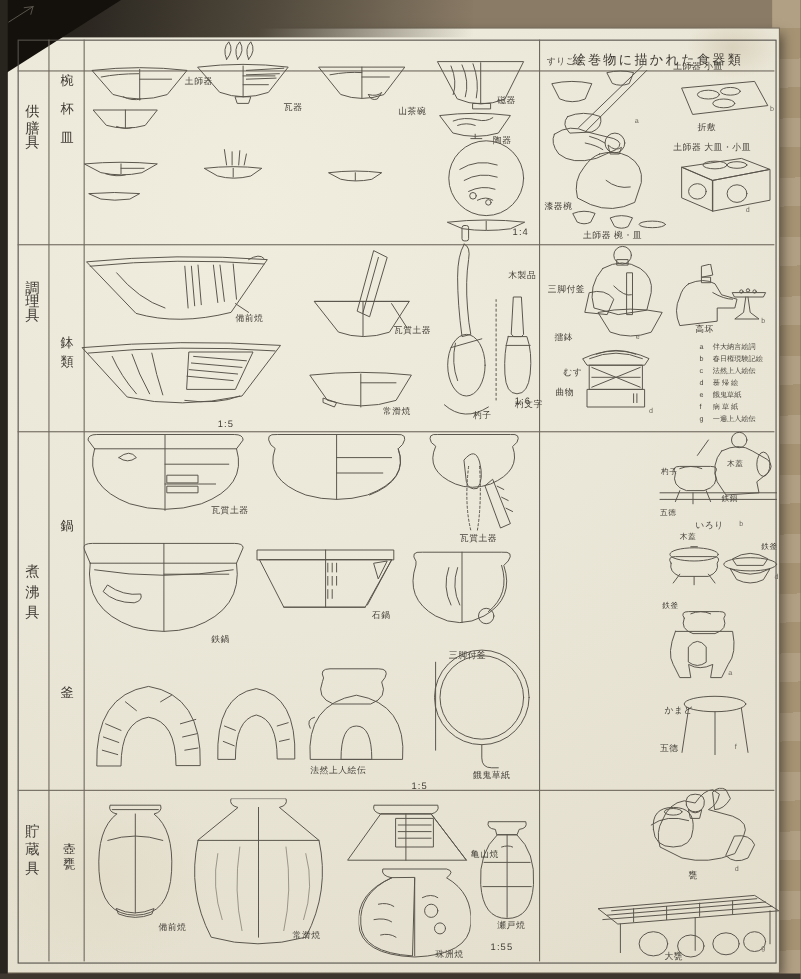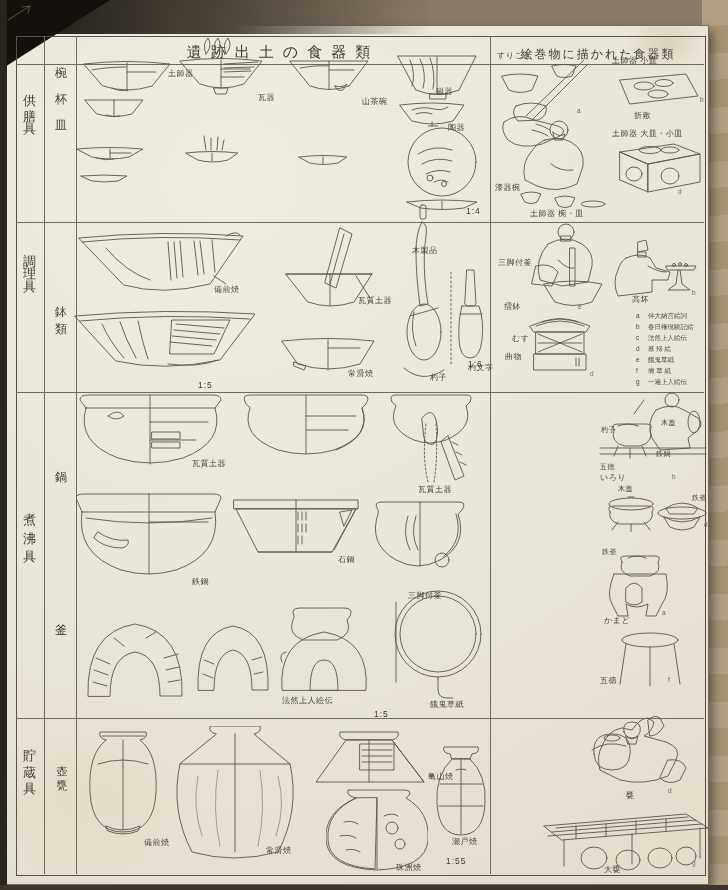--- a/index.html
+++ b/index.html
@@ -54,21 +54,20 @@
 
   <div class="frame"></div>
   <div class="ln" style="left:44px;top:36px;width:1px;height:838px"></div>
   <div class="ln" style="left:76px;top:36px;width:1px;height:838px"></div>
   <div class="ln" style="left:490px;top:36px;width:1px;height:838px"></div>
   <div class="ln" style="left:16px;top:64px;width:688px;height:1px"></div>
   <div class="ln" style="left:16px;top:222px;width:688px;height:1px"></div>
   <div class="ln" style="left:16px;top:392px;width:688px;height:1px"></div>
   <div class="ln" style="left:16px;top:718px;width:688px;height:1px"></div>
 
-  <div class="ttl" style="left:76px;top:43px;width:414px;font-size:15px;letter-spacing:9px;">遺跡出土の食器類</div>
   <div class="ttl" style="left:490px;top:46px;width:216px;font-size:12px;letter-spacing:2px;">絵巻物に描かれた食器類</div>
 
   <div class="vt" style="left:23px;top:84px;font-size:13px;letter-spacing:14px;">供膳具</div>
   <div class="vt" style="left:55px;top:56px;font-size:12px;letter-spacing:27px;">椀杯皿</div>
   <div class="vt" style="left:23px;top:244px;font-size:13px;letter-spacing:13px;">調理具</div>
   <div class="vt" style="left:55px;top:296px;font-size:12px;letter-spacing:17px;">鉢類</div>
   <div class="vt" style="left:23px;top:502px;font-size:13px;letter-spacing:19px;">煮沸具</div>
   <div class="vt" style="left:55px;top:462px;font-size:12px;">鍋</div>
   <div class="vt" style="left:55px;top:614px;font-size:12px;">釜</div>
   <div class="vt" style="left:23px;top:738px;font-size:13px;letter-spacing:17px;">貯蔵具</div>
@@ -132,21 +131,21 @@
       <circle cx="40" cy="58" r="2.5"></circle>
     <path class="fcream" d="M3 76 Q38 72 73 76 L60 82 Q38 85 17 82 Z"></path>
       <path d="M38 75 V83"></path>
   </svg>
   <svg class="dr" style="left:418px;top:204px" width="10" height="16">
     <rect x="2" y="1" width="6" height="14" rx="2" class="fgray"></rect>
   </svg>
   <span class="lb" style="left:168px;top:70px">土師器</span>
   <span class="lb" style="left:258px;top:94px">瓦器</span>
   <span class="lb" style="left:362px;top:98px">山茶碗</span>
-  <span class="lb" style="left:436px;top:88px">磁器</span>
+  <span class="lb" style="left:452px;top:88px">磁器</span>
   <span class="lb" style="left:448px;top:124px">陶器</span>
   <span class="scale" style="left:466px;top:206px">1:4</span>
 
   <svg class="dr" style="left:496px;top:58px" width="100" height="92">
     <path class="fcream" d="M6 18 Q24 14 42 18 L36 32 Q24 37 13 32 Z"></path>
     <path class="fcream" d="M56 8 Q68 5 80 8 L76 18 Q68 21 61 18 Z"></path>
     <path d="M88 2 L30 58 M92 6 L36 62" stroke-width="1"></path>
     <path class="fpink" d="M20 48 q14 -6 30 0 q2 10 -8 14 l-20 1 q-8 -8 -2 -15 z"></path>
     <path class="fskin" d="M8 64 q14 -10 30 -2 l24 6 q10 4 2 10 l-18 8 q-22 6 -34 -4 q-8 -10 -4 -18 z"></path>
     <path d="M40 66 q8 2 14 6 M36 72 q10 2 16 6" stroke-width=".6"></path>
@@ -224,21 +223,21 @@
     <line x1="3" y1="0" x2="3" y2="92" stroke-dasharray="2 2.5"></line>
   </svg>
   <svg class="dr" style="left:456px;top:268px" width="28" height="94">
     <path class="fwood" d="M11 2 h7 l2 34 l-2 2 h-7 l-2 -2 z"></path>
     <path class="fwood" d="M6 38 h17 q5 14 3 34 q-2 18 -12 18 q-10 0 -11 -18 q-1 -20 3 -34 z"></path>
     <path d="M4 46 h22" stroke-width="1.4"></path>
   </svg>
   <span class="lb" style="left:214px;top:286px">備前焼</span>
   <span class="lb" style="left:358px;top:297px">瓦質土器</span>
   <span class="lb" style="left:348px;top:370px">常滑焼</span>
-  <span class="lb" style="left:412px;top:247px">木製品</span>
+  <span class="lb" style="left:462px;top:247px">木製品</span>
   <span class="lb" style="left:430px;top:374px">杓子</span>
   <span class="lb" style="left:468px;top:364px">杓文字</span>
   <span class="scale" style="left:198px;top:380px">1:5</span>
   <span class="scale" style="left:468px;top:359px">1:6</span>
 
   <svg class="dr" style="left:528px;top:222px" width="92" height="88">
     <circle cx="38" cy="10" r="8" fill="#3a332b"></circle>
     <path class="fskin" d="M33 14 h10 v5 h-10 z"></path>
     <path class="frobe" d="M20 22 q18 -10 34 0 q12 8 10 22 l-4 16 l-26 4 l-22 -6 q-6 -20 8 -36 z"></path>
     <path d="M8 44 q14 -4 22 6 l-6 14 l-20 -2 z" fill="#dfe8d2"></path>
@@ -387,27 +386,27 @@
     <path d="M20 40 q8 -10 16 0 l0 14 q-8 6 -16 0 z" class="fwhite"></path>
   </svg>
   <svg class="dr" style="left:614px;top:628px" width="72" height="62">
     <ellipse cx="36" cy="12" rx="28" ry="7" stroke-width="2"></ellipse>
     <path d="M12 16 L6 56 M60 16 L66 56 M36 19 L36 58" stroke-width="2"></path>
   </svg>
   <span class="lb s" style="left:601px;top:426px">杓子</span>
   <span class="lb s" style="left:661px;top:419px">木蓋</span>
   <span class="lb s" style="left:656px;top:450px">鉄鍋</span>
   <span class="lb s" style="left:600px;top:463px">五徳</span>
-  <span class="lb" style="left:600px;top:474px">いろり</span>
+  <span class="lb" style="left:632px;top:474px">いろり</span>
   <span class="rf" style="left:672px;top:474px">b</span>
   <span class="lb s" style="left:618px;top:485px">木蓋</span>
   <span class="lb s" style="left:692px;top:494px">鉄釜</span>
   <span class="rf" style="left:704px;top:522px">d</span>
   <span class="lb s" style="left:602px;top:548px">鉄釜</span>
-  <span class="lb" style="left:604px;top:617px">かまど</span>
+  <span class="lb" style="left:604px;top:642px">かまど</span>
   <span class="rf" style="left:662px;top:610px">a</span>
   <span class="lb" style="left:600px;top:677px">五徳</span>
   <span class="rf" style="left:668px;top:677px">f</span>
 
   <svg class="dr" style="left:82px;top:730px" width="82" height="112">
     <path class="ftan3" d="M24 10 q-8 -2 -6 -8 h46 q2 6 -6 8 q18 14 16 52 q-2 40 -33 40 q-31 0 -33 -40 q-2 -38 16 -52 z"></path>
     <path d="M20 6 h42 M41 10 V100 M16 34 q25 -8 50 0"></path>
     <path d="M24 96 q16 8 34 0 l-2 5 q-15 6 -30 0 z" class="fdark"></path>
   </svg>
   <svg class="dr" style="left:168px;top:726px" width="134" height="134">

